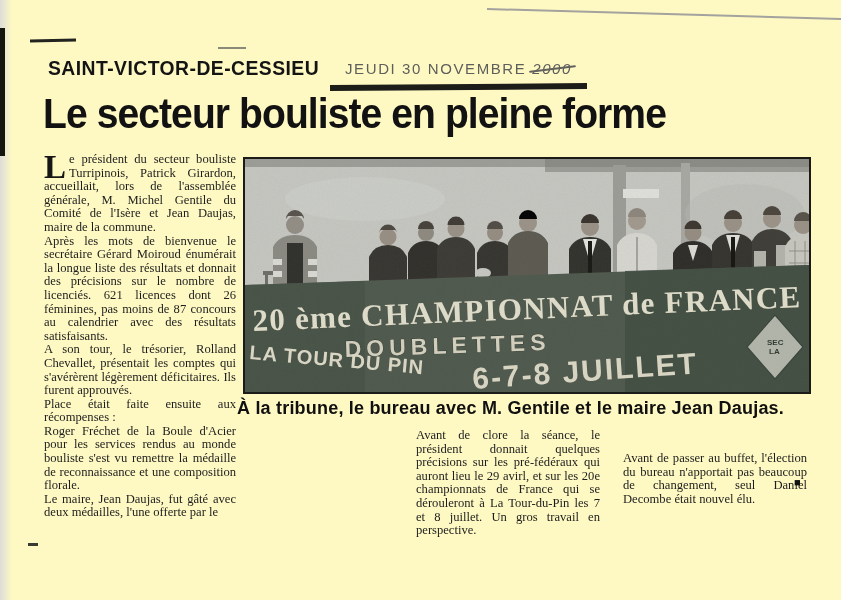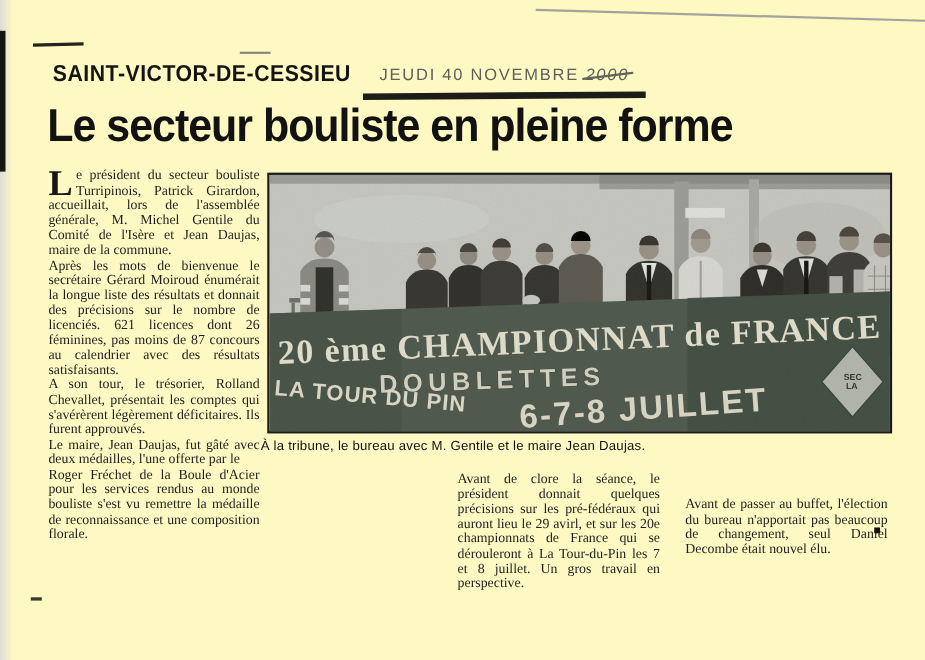--- a/index.html
+++ b/index.html
@@ -34,47 +34,48 @@
   .col1{left:44px;top:153px;width:192px;}
   .col2{left:237px;top:423px;width:184px;}
   .col3{left:416px;top:429px;width:184px;}
   .col4{left:623px;top:452px;width:184px;}
   .dropcap{float:left;font-size:33px;line-height:26px;font-weight:700;padding:1px 3px 0 0;color:#161616;}
   .endmark{position:absolute;left:794px;top:477px;font-size:11px;line-height:10px;color:#111;}
   
   .photo{position:absolute;left:243px;top:157px;width:564px;height:233px;border:2px solid #1b1b18;
         background:#c7c8c2;}
   .caption{position:absolute;left:237px;top:398px;width:572px;font-family:"Liberation Sans",sans-serif;
-        font-weight:400;font-size:12px;color:#101010;letter-spacing:.2px;}
+        font-weight:700;font-size:18px;color:#101010;letter-spacing:.2px;}
 </style>
 </head>
 <body>
 
 <div class="page">
 
   <div class="scan-bar"></div>
   <div class="scan-line"></div>
   <div class="dash1"></div>
   <div class="dash2"></div>
   <div class="dash3"></div>
 
   <div class="section-label">SAINT-VICTOR-DE-CESSIEU</div>
   <div class="date-line">
-    <span>JEUDI 40 NOVEMBRE</span>
+    <span>JEUDI 30 NOVEMBRE</span>
     <span class="year">2000</span>
   </div>
   <div class="date-rule"></div>
   <h1 class="headline" style="margin:0;">Le secteur bouliste en pleine forme</h1>
 
   <div class="col col1">
     <p><span class="dropcap">L</span><span>e président du secteur bouliste Turripinois, Patrick Girardon, accueillait, lors de l'assemblée générale, M. Michel Gentile du Comité de l'Isère et Jean Daujas, maire de la commune.</span></p>
     <p>Après les mots de bienvenue le secrétaire Gérard Moiroud énumérait la longue liste des résultats et donnait des précisions sur le nombre de licenciés. 621 licences dont 26 féminines, pas moins de 87 concours au calendrier avec des résultats satisfaisants.</p>
     <p>A son tour, le trésorier, Rolland Chevallet, présentait les comptes qui s'avérèrent légèrement déficitaires. Ils furent approuvés.</p>
+    <p>Place était faite ensuite aux récompenses :</p>
+    <p>Roger Fréchet de la Boule d'Acier pour les services rendus au monde bouliste s'est vu remettre la médaille de reconnaissance et une composition florale.</p>
     <p>Le maire, Jean Daujas, fut gâté avec deux médailles, l'une offerte par le</p>
-    <p>Roger Fréchet de la Boule d'Acier pour les services rendus au monde bouliste s'est vu remettre la médaille de reconnaissance et une composition florale.</p>
   </div>
 
   <div class="photo">
     <svg width="564" height="233" viewBox="0 0 564 233">
       <defs>
         <filter id="grain" x="0" y="0" width="100%" height="100%">
           <feTurbulence type="fractalNoise" baseFrequency="0.9" numOctaves="2" result="n"></feTurbulence>
           <feColorMatrix in="n" type="matrix" values="0 0 0 0 0.2  0 0 0 0 0.2  0 0 0 0 0.2  0 0 0 0.25 0"></feColorMatrix>
         </filter>
       </defs>

